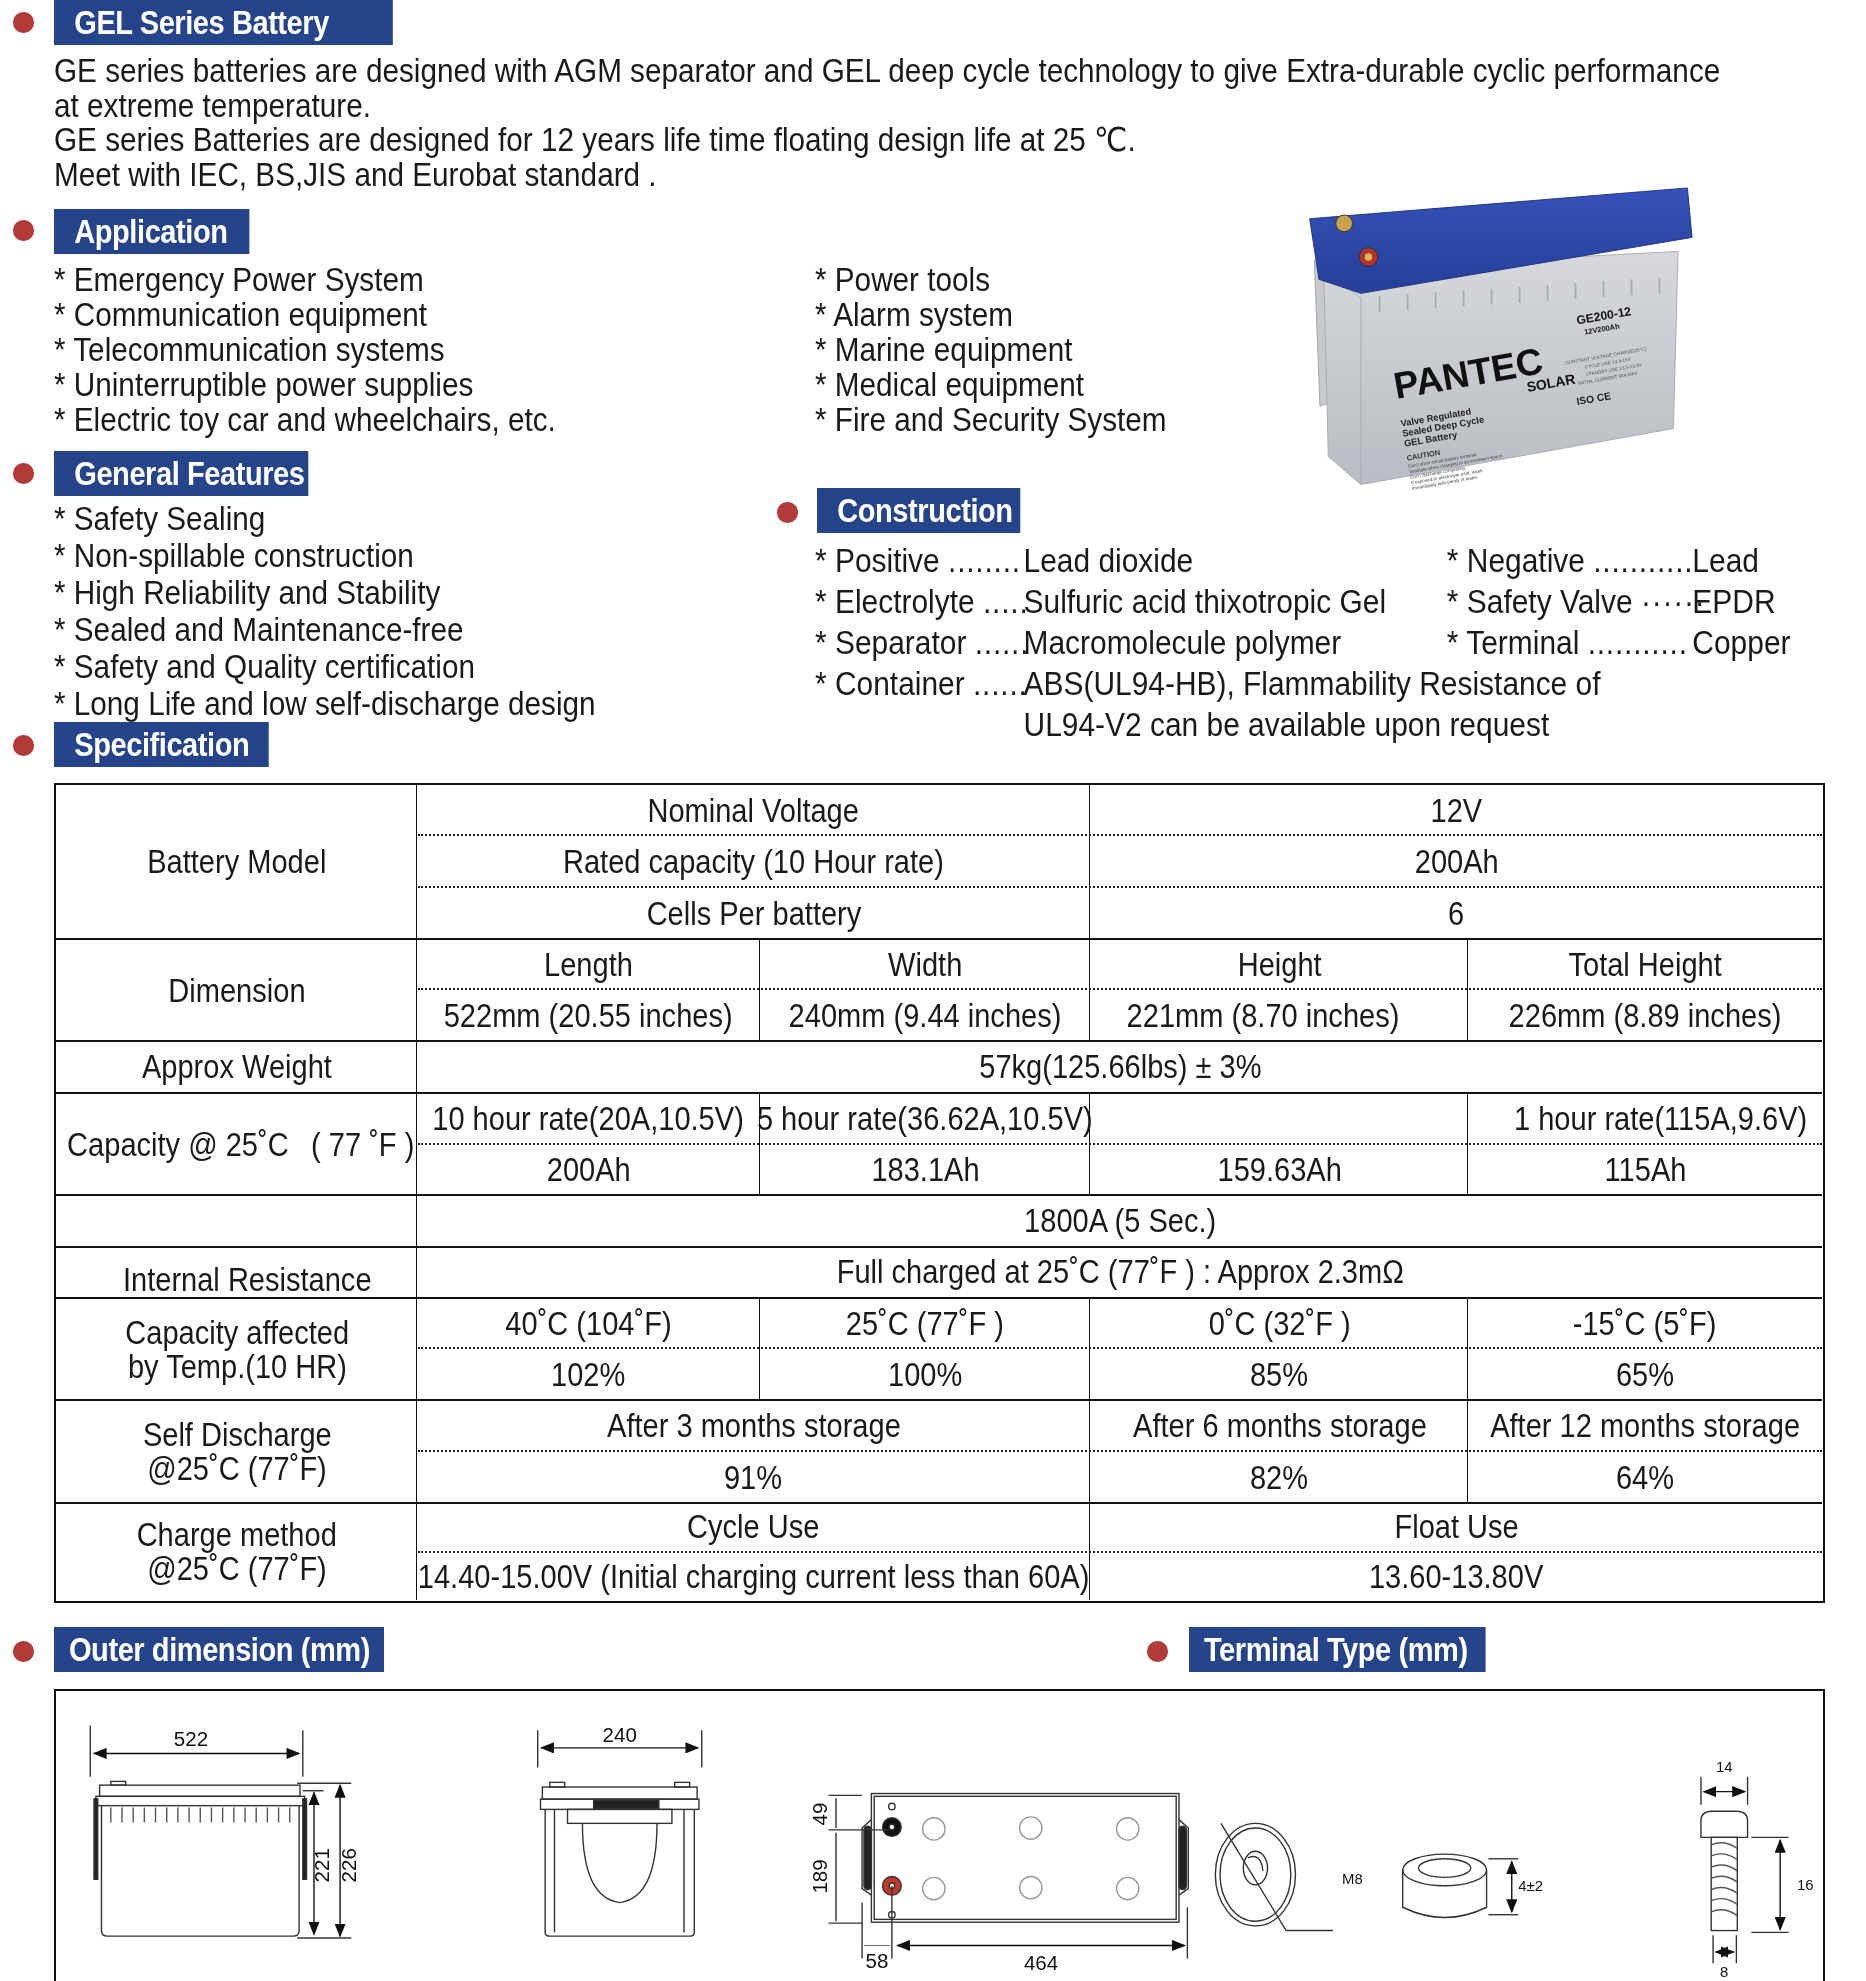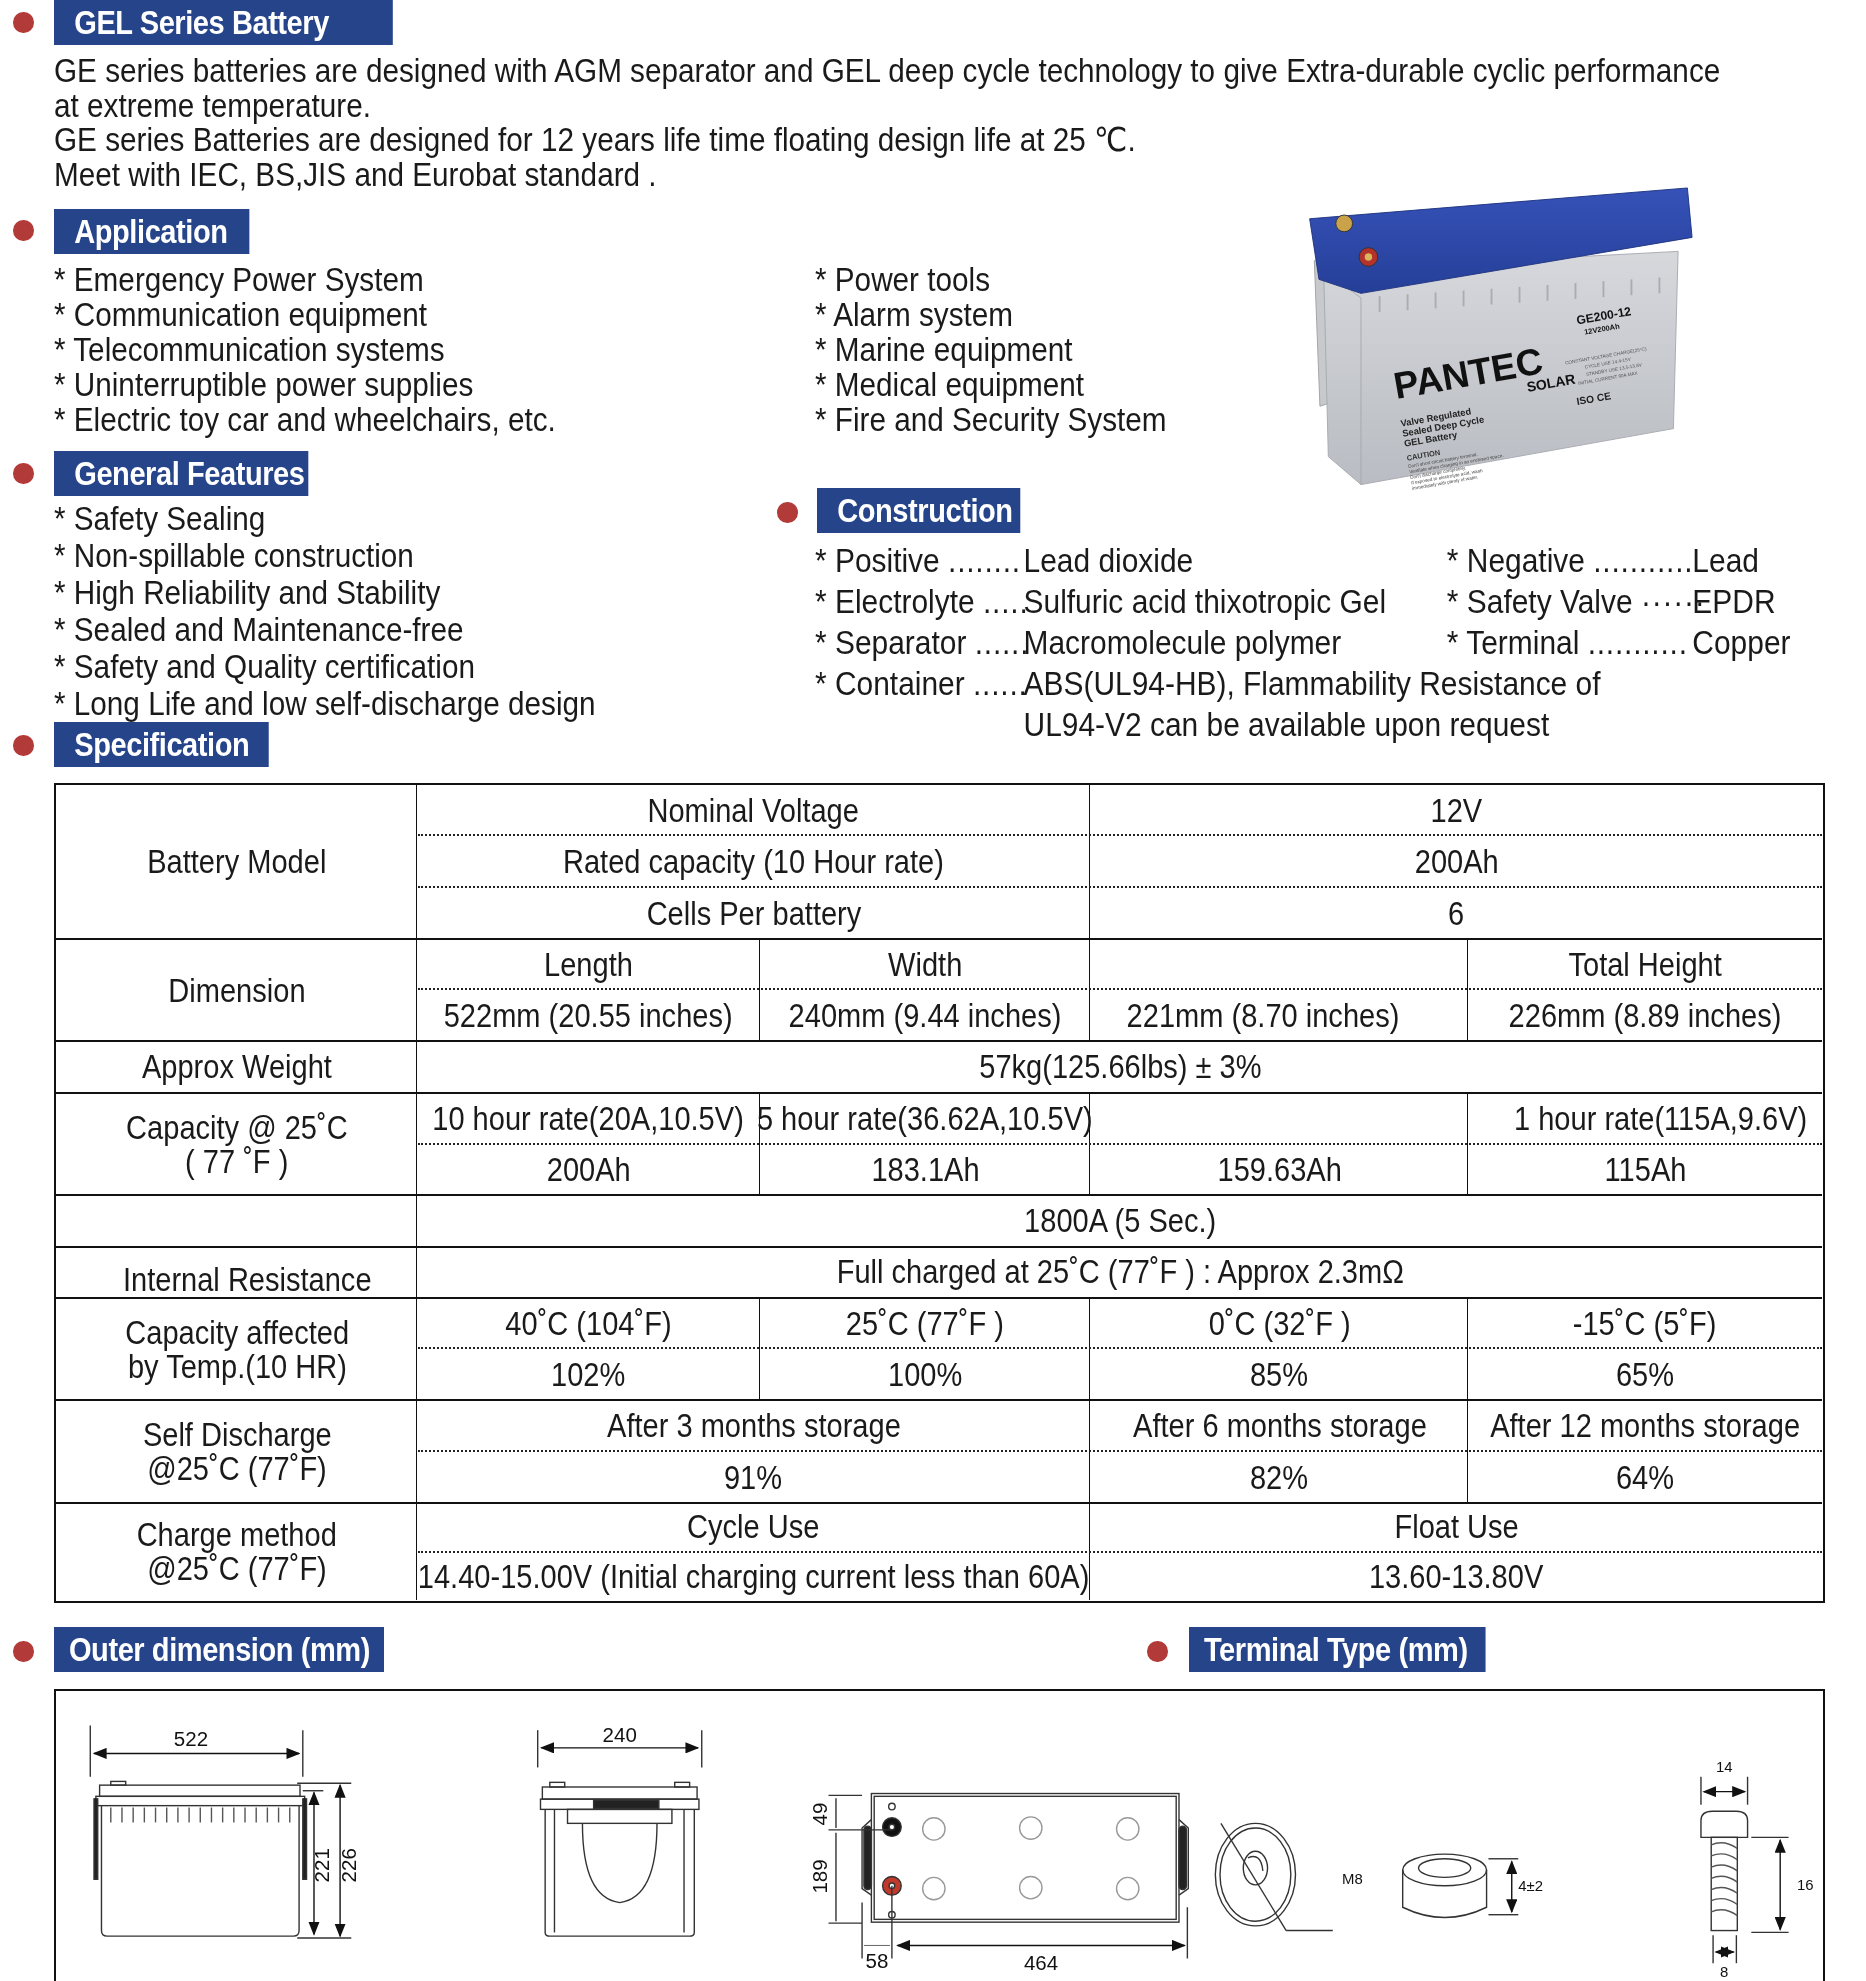--- a/index.html
+++ b/index.html
@@ -241,20 +241,23 @@
 
   <div class="cell" style="left:362px;top:154px;width:341px;height:51px;">
       <span>Length</span>
     </div>
   <div class="cell" style="left:0;top:154px;width:362px;height:103px;">
       <span>Dimension</span>
     </div>
   <div class="cell" style="left:705px;top:154px;width:328px;height:51px;">
       <span>Width</span>
     </div>
+  <div class="cell" style="left:1035px;top:154px;width:377px;height:51px;">
+      <span>Height</span>
+    </div>
   <div class="cell" style="left:1413px;top:154px;width:352px;height:51px;">
       <span>Total Height</span>
     </div>
   <div class="cell" style="left:362px;top:205px;width:341px;height:51px;">
       <span>522mm (20.55 inches)</span>
     </div>
   <div class="cell" style="left:705px;top:205px;width:328px;height:51px;">
       <span>240mm (9.44 inches)</span>
     </div>
   <div class="cell" style="left:1035px;top:205px;width:344px;height:51px;">
@@ -264,21 +267,21 @@
       <span>226mm (8.89 inches)</span>
     </div>
 
   <div class="cell" style="left:0;top:256px;width:362px;height:51px;">
       <span>Approx Weight</span>
     </div>
   <div class="cell" style="left:362px;top:256px;width:1404px;height:51px;">
       <span>57kg(125.66lbs) ± 3%</span>
     </div>
 
-  <div class="cell" style="left:0;top:308px;width:362px;height:103px;flex-direction:column;">
+  <div class="cell" style="left:0;top:308px;width:362px;height:103px;flex-direction:row;">
     <span>Capacity @ 25˚C</span>
       <span>( 77 ˚F )</span>
   </div>
   <div class="cell" style="left:362px;top:308px;width:341px;height:51px;">
       <span>10 hour rate(20A,10.5V)</span>
     </div>
   <div class="cell" style="left:705px;top:308px;width:328px;height:51px;">
       <span>5 hour rate(36.62A,10.5V)</span>
     </div>
   <div class="cell" style="left:1413px;top:308px;width:352px;height:51px;padding-left:32px;">

